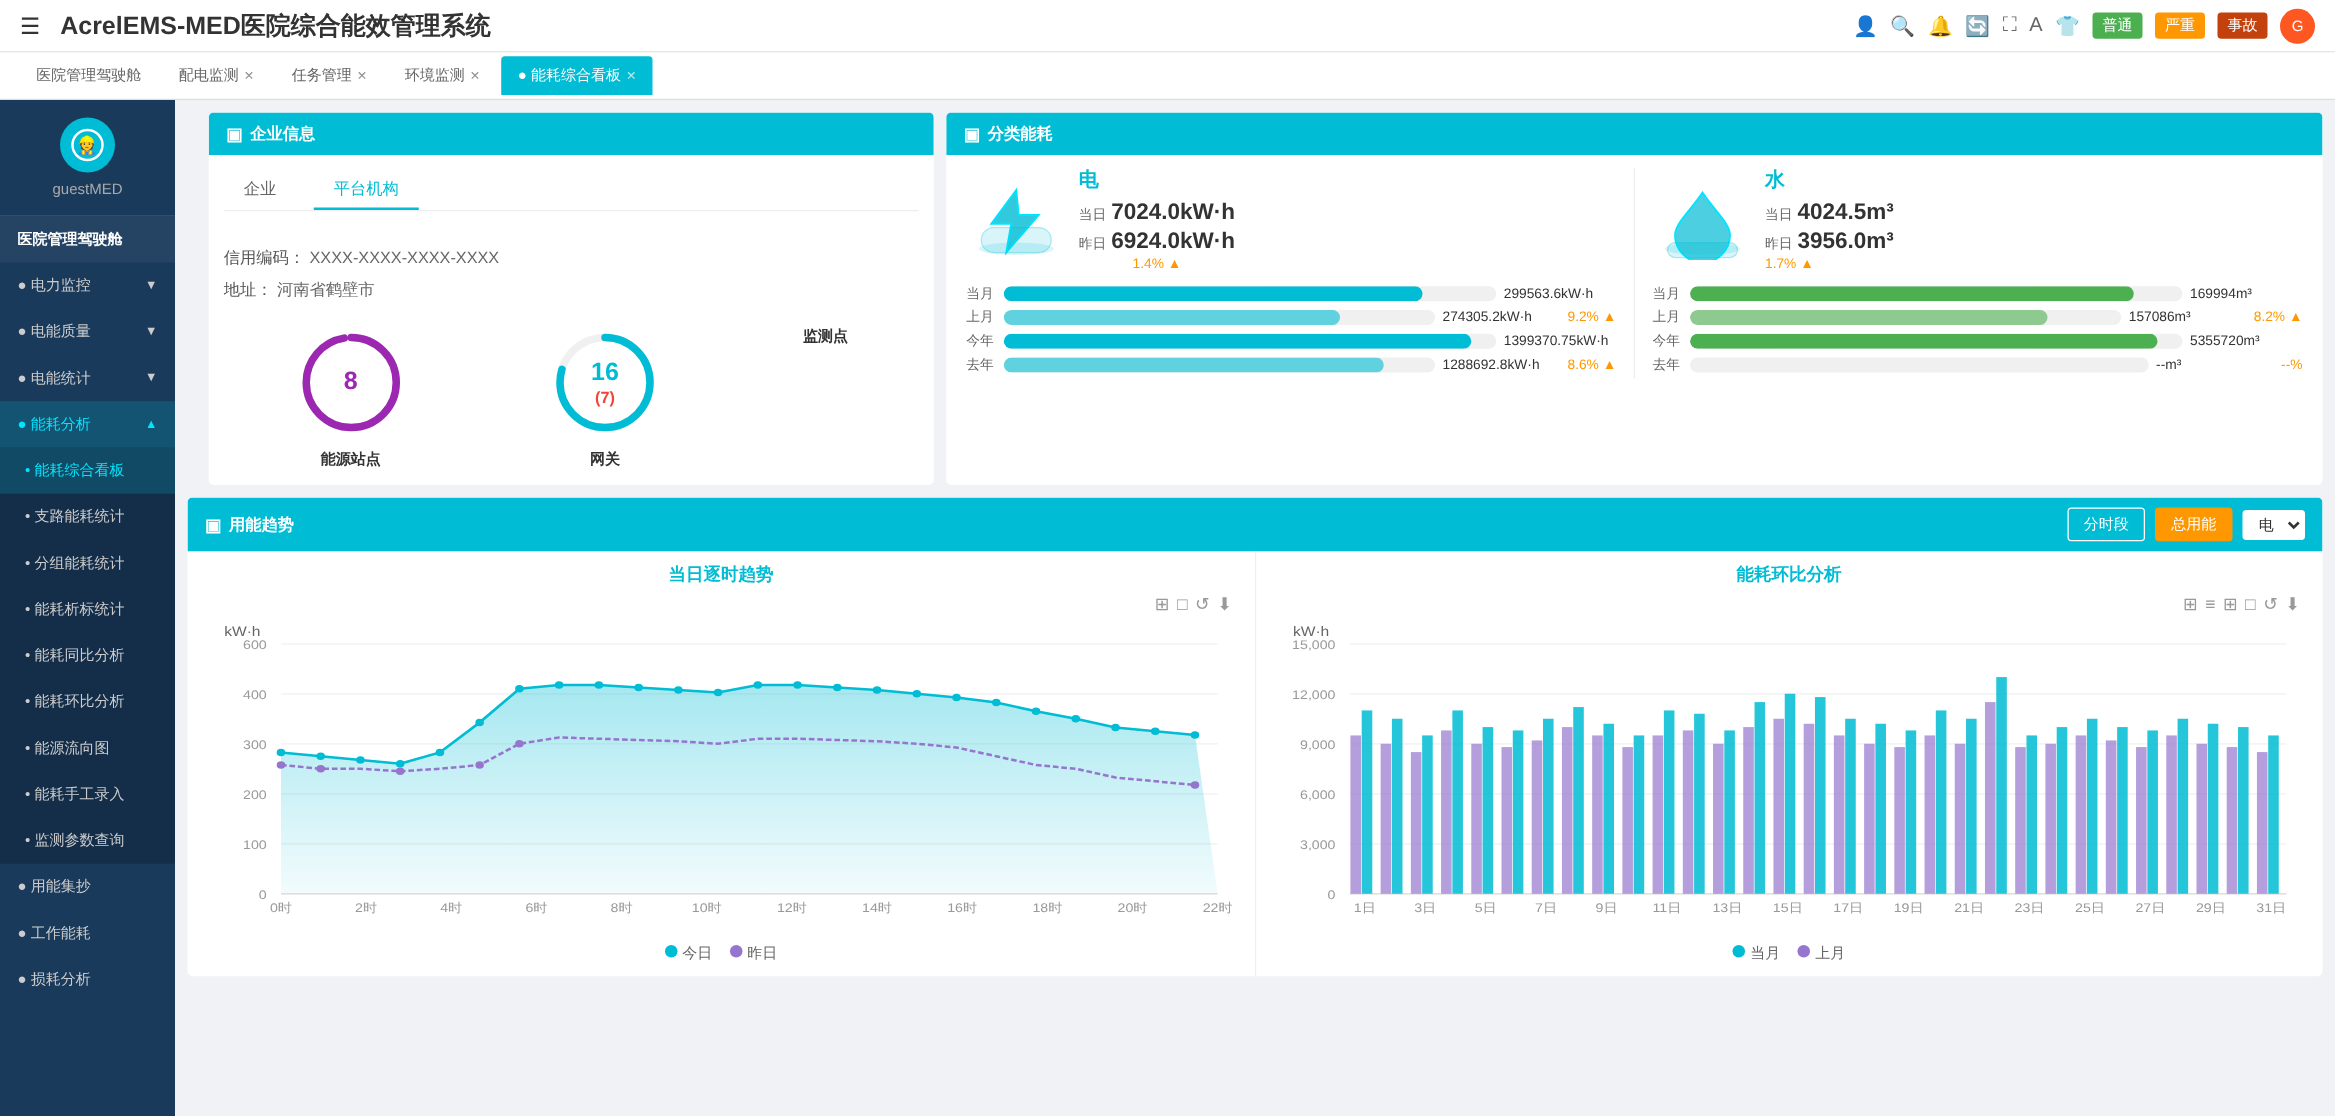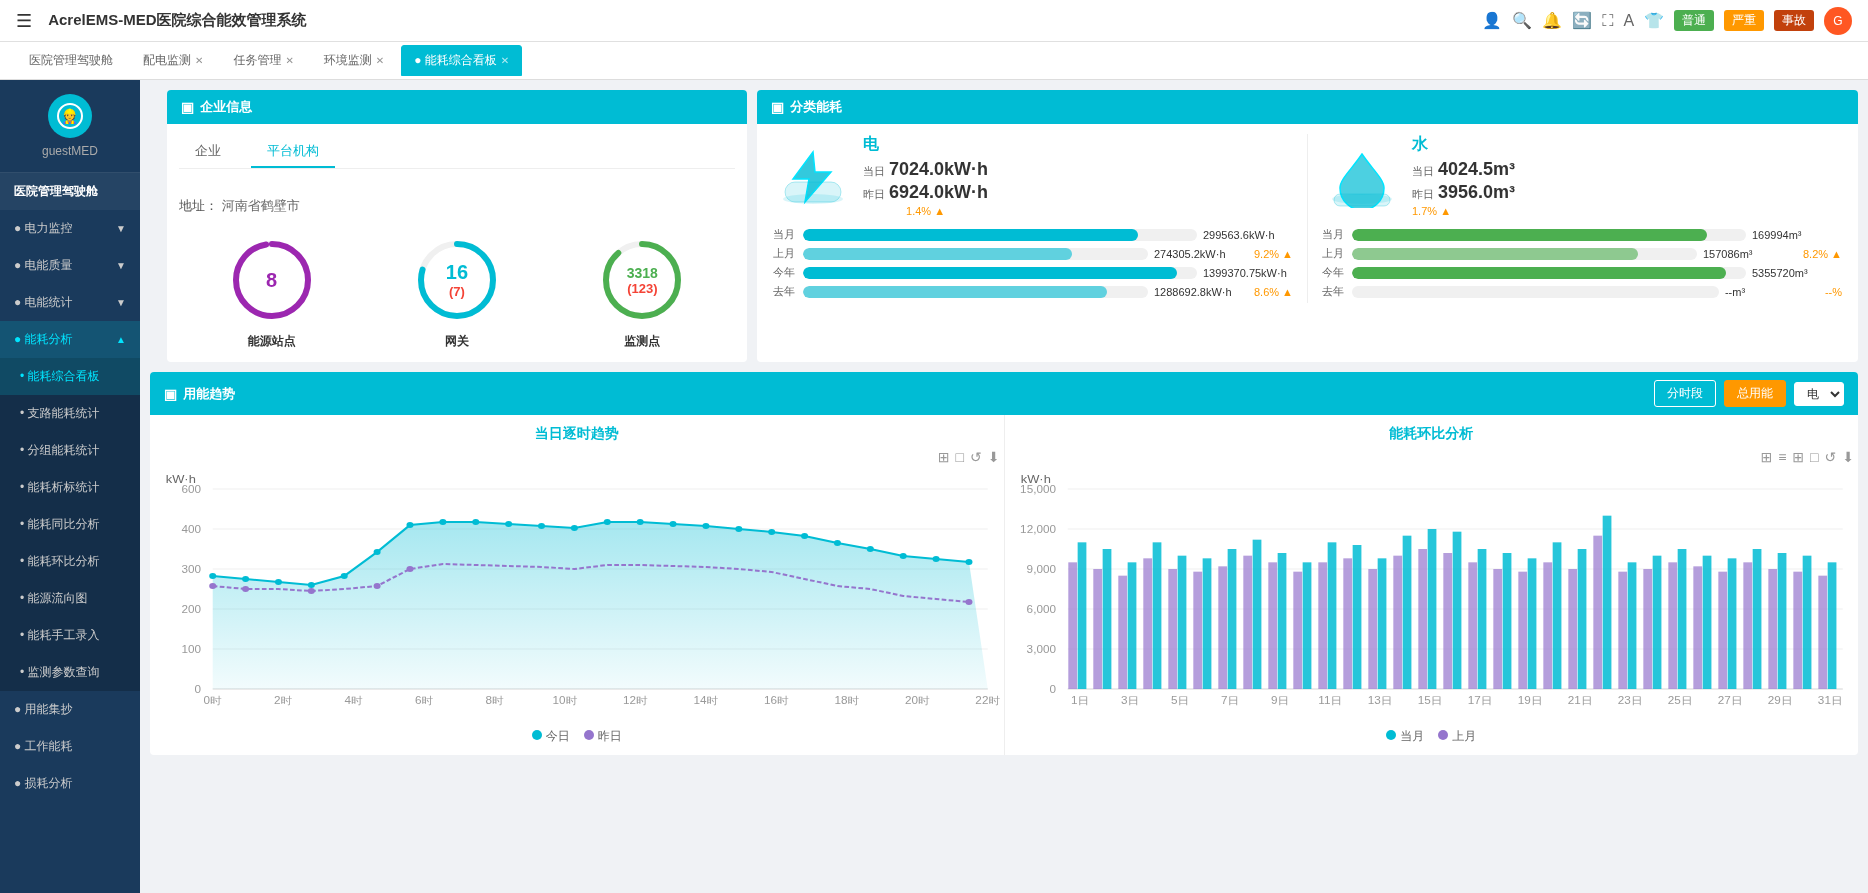--- a/index.html
+++ b/index.html
@@ -1,20 +1,20 @@
 <!DOCTYPE html>
 <html><head>
   <meta charset="utf-8">
   <style>
     * { box-sizing: border-box; margin: 0; padding: 0; }
     body { font-family: 'Microsoft YaHei', Arial, sans-serif; background: #f0f2f5; font-size: 13px; color: #333; display: flex; flex-direction: column; height: 100vh; overflow: hidden; }
 
     
     .topbar { height: 42px; background: #fff; display: flex; align-items: center; padding: 0 16px; border-bottom: 1px solid #e0e0e0; gap: 10px; flex-shrink: 0; }
-    .topbar-title { font-size: 15px; font-weight: bold; color: #333; margin-left: 6px; }
+    .topbar-title { font-size: 20px; font-weight: bold; color: #333; margin-left: 6px; }
     .topbar-right { margin-left: auto; display: flex; align-items: center; gap: 10px; }
     .topbar-icon { font-size: 16px; color: #666; cursor: pointer; }
     .status-btn { padding: 2px 8px; border-radius: 3px; font-size: 12px; color: #fff; }
     .status-normal { background: #4caf50; }
     .status-warning { background: #ff9800; }
     .status-error { background: #c2410c; }
 
     
     .tabbar { height: 38px; background: #fff; display: flex; align-items: center; padding: 0 16px; border-bottom: 1px solid #ddd; gap: 4px; flex-shrink: 0; }
     .tab { padding: 6px 12px; font-size: 12px; border-radius: 3px 3px 0 0; cursor: pointer; display: flex; align-items: center; gap: 4px; border: 1px solid transparent; color: #666; }
@@ -80,21 +80,21 @@
 
     
     .trend-card { width: 100%; }
     .trend-header { background: #00bcd4; color: #fff; padding: 8px 14px; font-size: 13px; font-weight: bold; display: flex; align-items: center; gap: 6px; }
     .trend-header::before { content: '▣'; font-size: 14px; }
     .trend-controls { margin-left: auto; display: flex; gap: 8px; align-items: center; }
     .trend-btn { padding: 4px 12px; border-radius: 3px; font-size: 12px; cursor: pointer; border: 1px solid #fff; color: #fff; background: transparent; }
     .trend-btn.orange { background: #ff9800; border-color: #ff9800; color: #fff; }
     .trend-select { padding: 3px 8px; border-radius: 3px; border: 1px solid #fff; background: #fff; color: #333; font-size: 12px; }
     .trend-body { display: flex; gap: 0; }
-    .trend-panel { flex: 1; padding: 10px 4px; }
+    .trend-panel { flex: 1; padding: 10px 18px; }
     .trend-panel-title { font-size: 14px; color: #00bcd4; font-weight: bold; text-align: center; margin-bottom: 6px; }
     .chart-tools { display: flex; justify-content: flex-end; gap: 6px; margin-bottom: 4px; font-size: 14px; color: #999; }
     .chart-tool { cursor: pointer; }
     .chart-legend { display: flex; gap: 14px; justify-content: center; margin-top: 6px; font-size: 12px; color: #666; }
     .legend-dot { width: 10px; height: 10px; border-radius: 50%; display: inline-block; margin-right: 4px; }
     .legend-today { background: #00bcd4; }
     .legend-yest { background: #9575cd; }
     .legend-curr-month { background: #00bcd4; }
     .legend-last-month { background: #9575cd; }
 
@@ -226,20 +226,24 @@
     <div class="top-section">
 
       <div class="card company-card" style="width:48%;">
         <div class="card-header">企业信息</div>
         <div class="card-body">
           <div class="company-tabs">
             <div class="company-tab">企业</div>
             <div class="company-tab active">平台机构</div>
           </div>
           <div class="company-info-row">
+            <span>信用编码：</span>
+            <span style="color:#666;">XXXX-XXXX-XXXX-XXXX</span>
+          </div>
+          <div class="company-info-row">
             <span>地址：</span>
             <span style="color:#666;">河南省鹤壁市</span>
           </div>
           <div class="company-stats">
 
             <div class="stat-circle">
               <div class="circle-wrap">
                 <svg class="circle-svg" viewBox="0 0 90 90">
                   <circle class="circle-bg" cx="45" cy="45" r="36"></circle>
                   <circle class="circle-fill-purple" cx="45" cy="45" r="36" stroke-dasharray="180 226"></circle>
@@ -259,30 +263,20 @@
                 </svg>
                 <div class="circle-inner">
                   <div class="circle-val cyan">16</div>
                   <div class="circle-sub">(7)</div>
                 </div>
               </div>
               <span class="circle-label">网关</span>
             </div>
 
             <div class="stat-circle">
-              <div class="circle-wrap">
-                <svg class="circle-svg" viewBox="0 0 90 90">
-                  <circle class="circle-bg" cx="45" cy="45" r="36"></circle>
-                  <circle class="circle-fill-green" cx="45" cy="45" r="36" stroke-dasharray="190 226"></circle>
-                </svg>
-                <div class="circle-inner">
-                  <div class="circle-val green" style="font-size:14px;">3318</div>
-                  <div class="circle-sub">(123)</div>
-                </div>
-              </div>
               <span class="circle-label">监测点</span>
             </div>
           </div>
         </div>
       </div>
 
       <div class="card energy-card" style="flex:1;">
         <div class="card-header">分类能耗</div>
         <div class="card-body" style="padding:10px 16px;">
           <div style="display:flex;gap:10px;">

